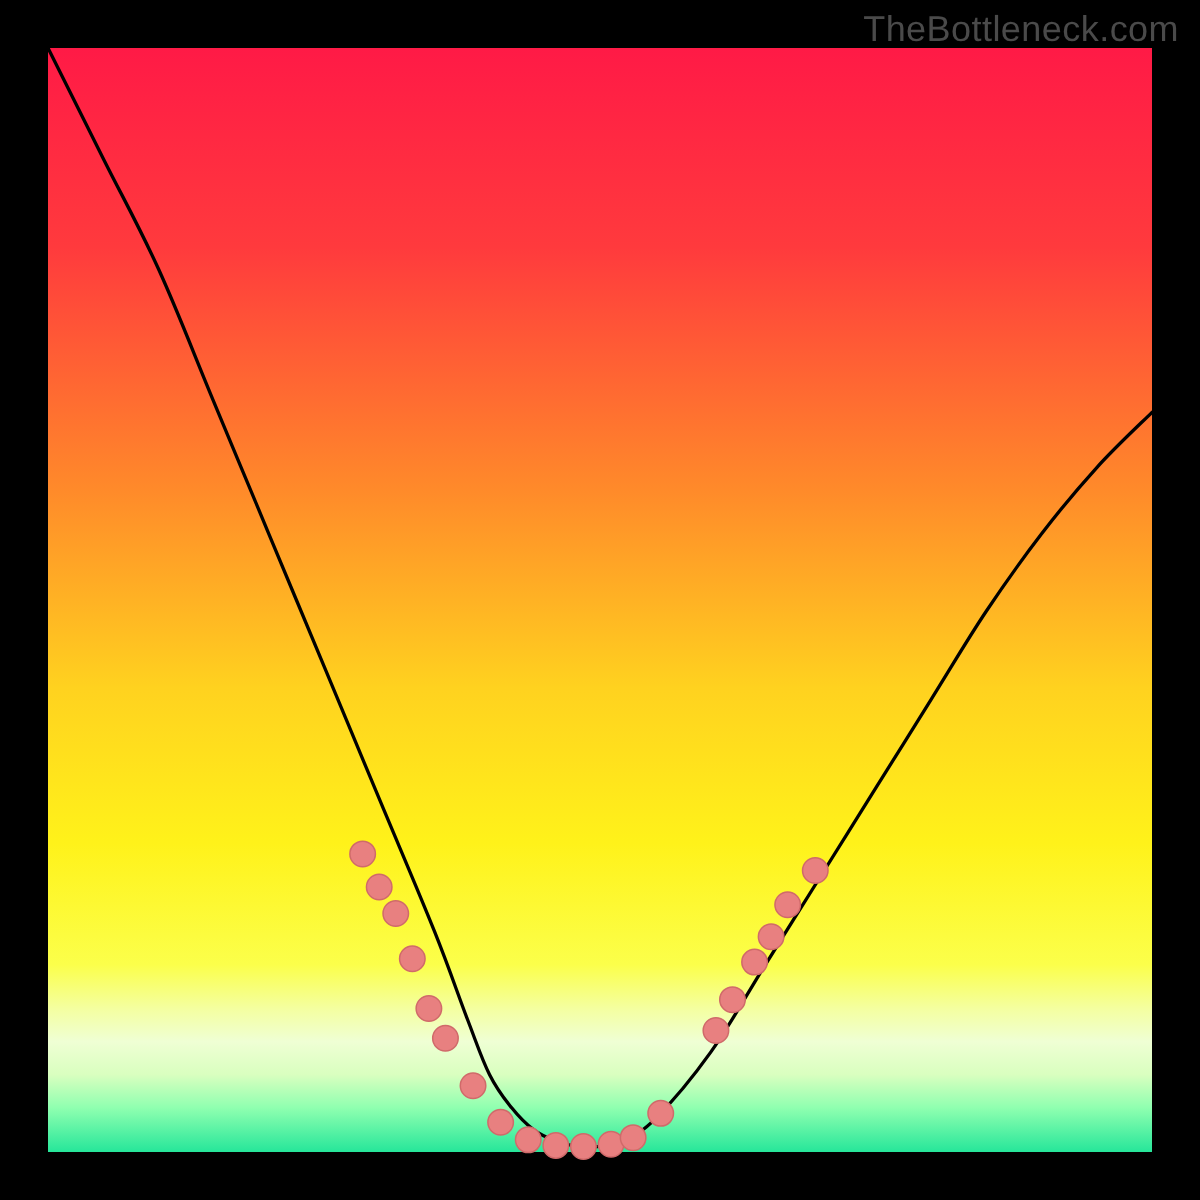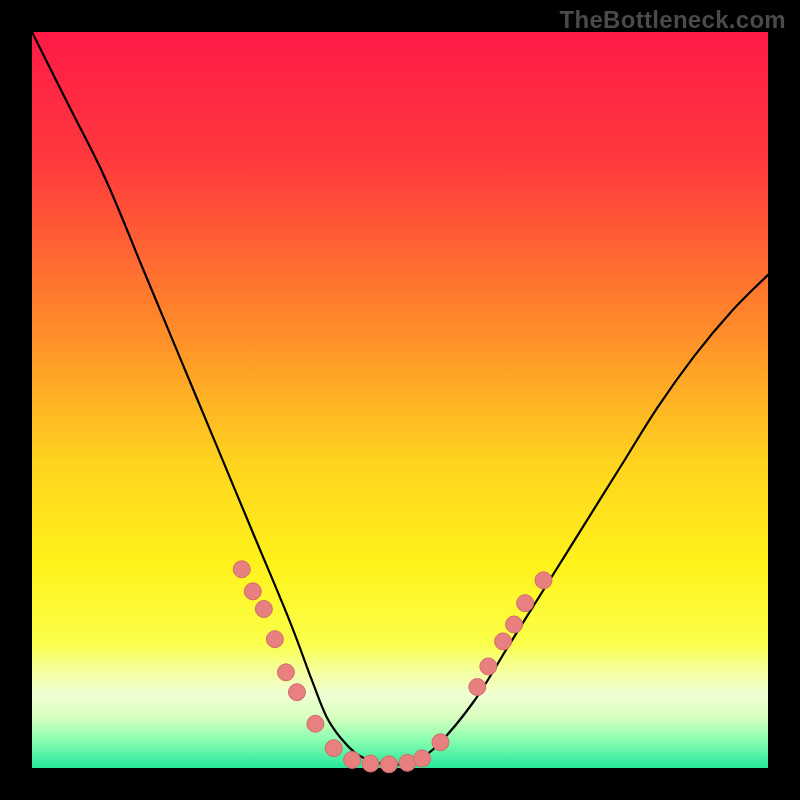--- a/index.html
+++ b/index.html
@@ -26,21 +26,21 @@
     width: 736px;
     height: 736px;
     
   }
   .watermark {
     position: absolute;
     top: 6px;
     right: 14px;
     color: #4a4a4a;
     font-size: 24px;
-    font-weight: 700;
+    font-weight: 400;
     letter-spacing: 0.3px;
     user-select: none;
   }
   svg.curve {
     position: absolute;
     top: 0;
     left: 0;
     width: 736px;
     height: 736px;
     overflow: visible;

